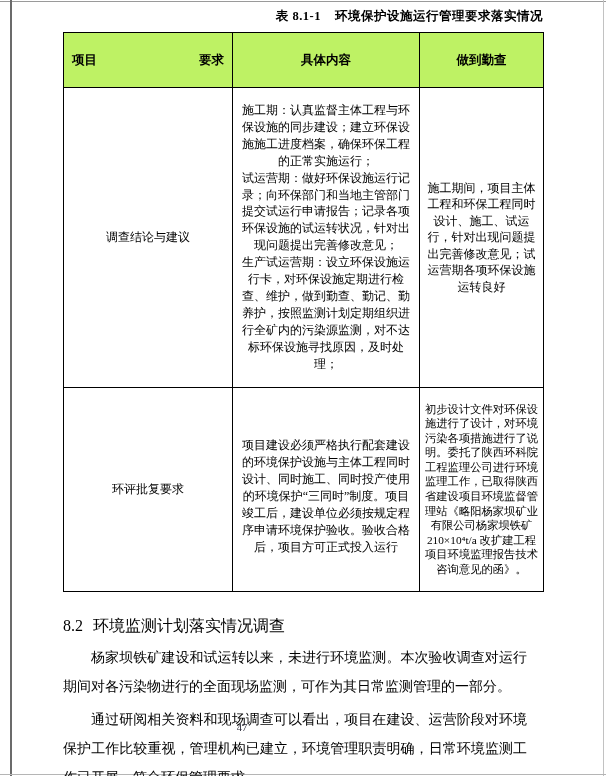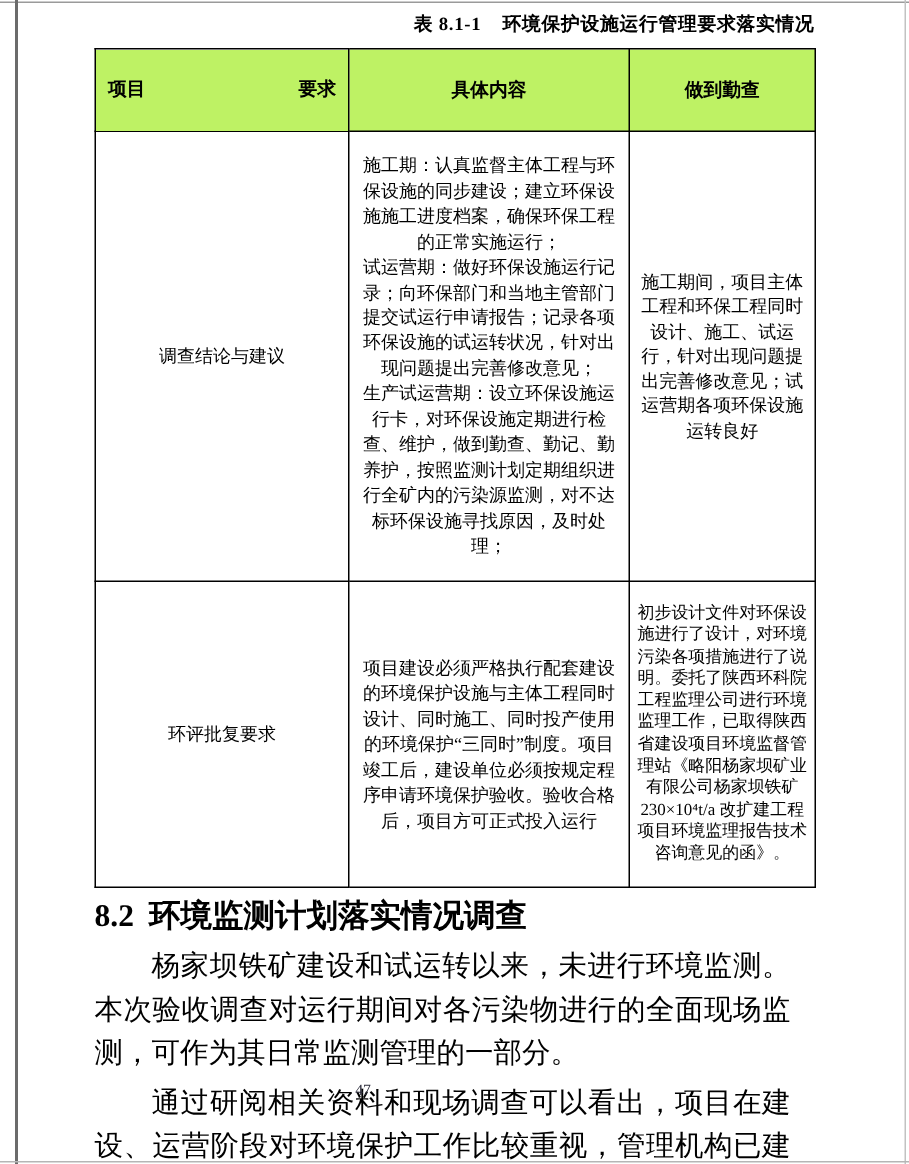--- a/index.html
+++ b/index.html
@@ -63,31 +63,31 @@
   tbody tr.r1 td { height: 253px; font-family: Liberation Serif, serif; }
   tbody tr.r2 td { height: 144px; }
   tbody tr.r3 td { height: 30px; }
 
   .cell-block { white-space: pre-line; line-height: 16.9px; }
   .cell-status { line-height: 16.5px; }
   .cell-status.tight { font-size: 11.3px; line-height: 14.6px; }
   .cell-content2 { line-height: 17px; margin-top: 15px; }
 
   h2.sec-head {
-    font-size: 21px;
-    font-weight: bold;
-    margin: 4px 0 6px 0;
+    font-size: 16px;
+    font-weight: normal;
+    margin: 24px 0 6px 0;
     font-family: "Liberation Sans", "DejaVu Sans", sans-serif;
   }
   h2.sec-head .snum {
     font-family: "Liberation Serif", "DejaVu Serif", serif;
     margin-right: 10px;
   }
   p.body-par {
-    font-size: 19px;
+    font-size: 14px;
     line-height: 29px;
     text-indent: 2em;
     text-align: justify;
     margin: 4px 16px 2px 0;
   }
   .page-number {
     position: absolute;
     left: 0; top: 722px;
     width: 484px;
     text-align: center;
@@ -137,21 +137,21 @@
           <td>
             <div class="cell-status">施工期间，项目主体工程和环保工程同时设计、施工、试运行，针对出现问题提出完善修改意见；试运营期各项环保设施运转良好</div>
           </td>
         </tr>
         <tr class="r2">
           <td>环评批复要求</td>
           <td>
             <div class="cell-content2">项目建设必须严格执行配套建设的环境保护设施与主体工程同时设计、同时施工、同时投产使用的环境保护“三同时”制度。项目竣工后，建设单位必须按规定程序申请环境保护验收。验收合格后，项目方可正式投入运行</div>
           </td>
           <td>
-            <div class="cell-status tight">初步设计文件对环保设施进行了设计，对环境污染各项措施进行了说明。委托了陕西环科院工程监理公司进行环境监理工作，已取得陕西省建设项目环境监督管理站《略阳杨家坝矿业有限公司杨家坝铁矿 230×10⁴t/a 改扩建工程项目环境监理报告技术咨询意见的函》。</div>
+            <div class="cell-status tight">初步设计文件对环保设施进行了设计，对环境污染各项措施进行了说明。委托了陕西环科院工程监理公司进行环境监理工作，已取得陕西省建设项目环境监督管理站《略阳杨家坝矿业有限公司杨家坝铁矿 210×10⁴t/a 改扩建工程项目环境监理报告技术咨询意见的函》。</div>
           </td>
         </tr>
       </tbody>
     </table>
 
     <h2 class="sec-head">
       <span class="snum">8.2</span><span>环境监测计划落实情况调查</span>
     </h2>
     <p class="body-par">杨家坝铁矿建设和试运转以来，未进行环境监测。本次验收调查对运行期间对各污染物进行的全面现场监测，可作为其日常监测管理的一部分。</p>
 

